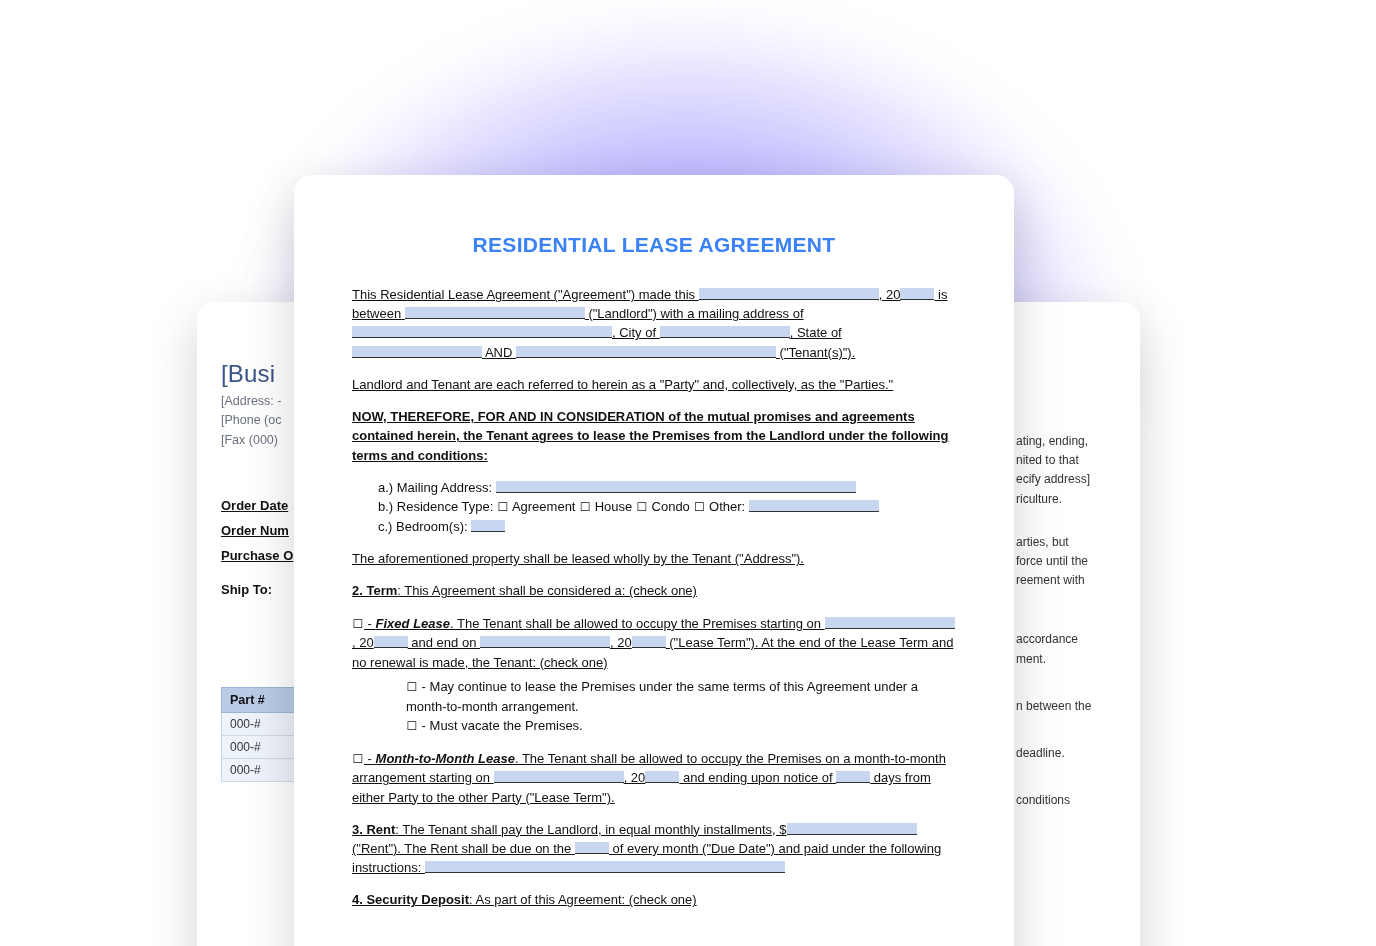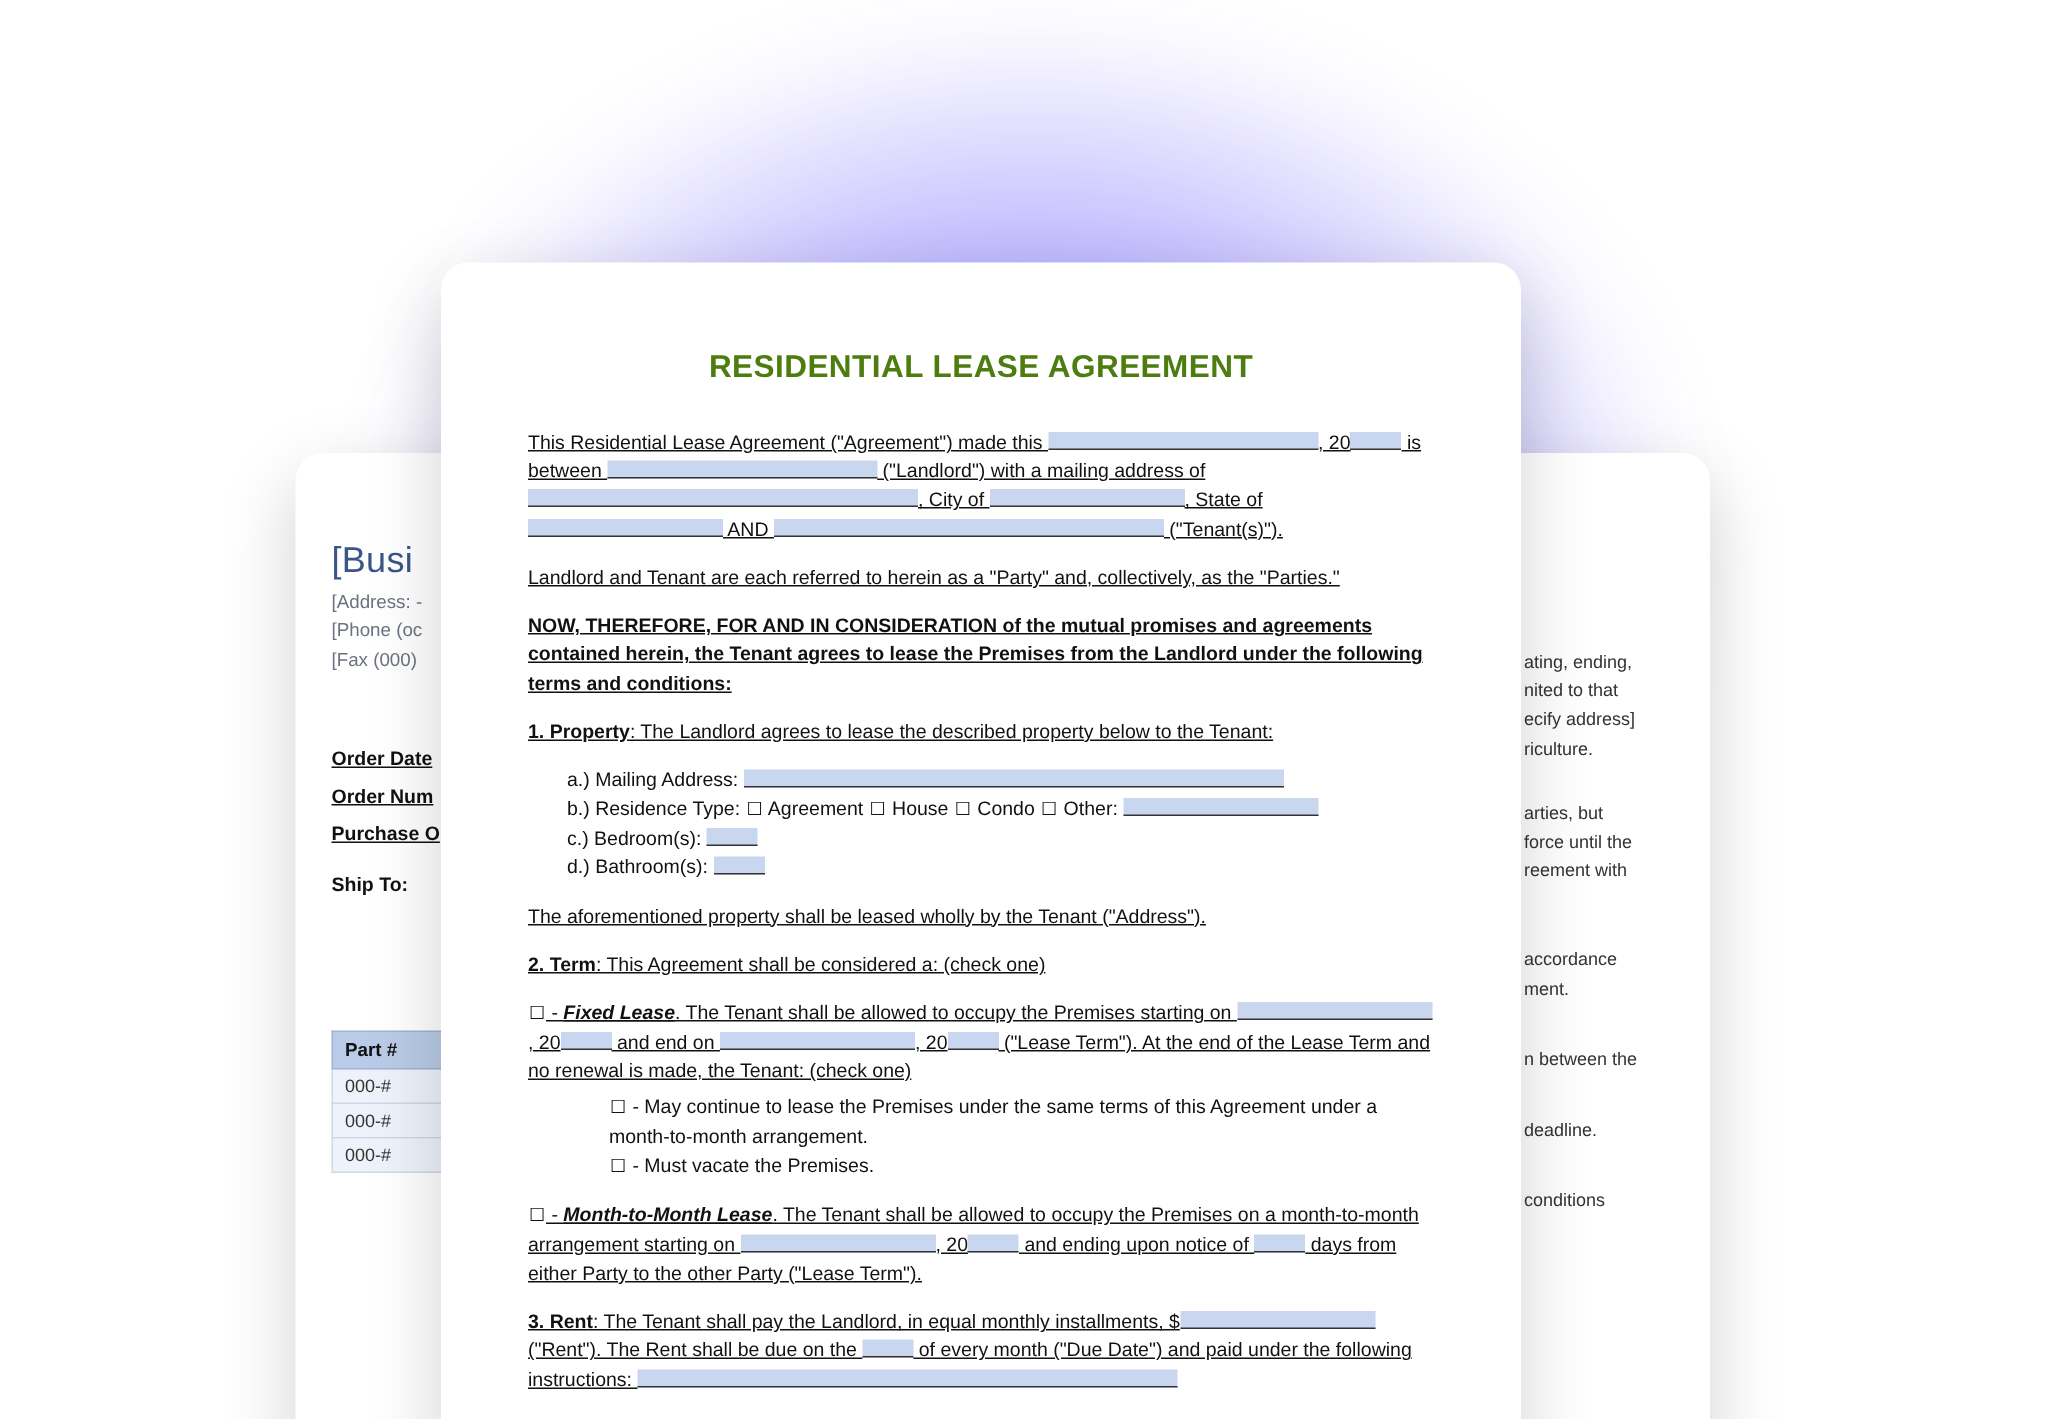--- a/index.html
+++ b/index.html
@@ -100,21 +100,21 @@
       font-size: 12px;
       color: #333;
       background: #eef3fb;
     }
     .doc-title {
       text-align: center;
       font-weight: 700;
       font-size: 21px;
       letter-spacing: 0.3px;
       margin-bottom: 28px;
-      color: #4d7c0f;
+      color: #3b82f6;
     }
     .doc-body {
       font-size: 13px;
       line-height: 1.48;
       color: #111;
     }
     .doc-body p { margin-bottom: 13px; text-decoration: underline; }
     .blank {
       display: inline-block;
       border-bottom: 1px solid #333;
@@ -219,31 +219,27 @@
   <div class="doc-body">
 
     <p>
       <span>This Residential Lease Agreement ("Agreement") made this </span><span class="blank b-lg"></span><span>, 20</span><span class="blank b-xs"></span><span> is between </span><span class="blank b-lg"></span><span> ("Landlord") with a mailing address of </span><span class="blank b-xl"></span><span>, City of </span><span class="blank b-md"></span><span>, State of </span><span class="blank b-md"></span><span> AND </span><span class="blank b-xl"></span><span> ("Tenant(s)").</span>
     </p>
 
     <p>Landlord and Tenant are each referred to herein as a "Party" and, collectively, as the "Parties."</p>
 
     <p class="b">NOW, THEREFORE, FOR AND IN CONSIDERATION of the mutual promises and agreements contained herein, the Tenant agrees to lease the Premises from the Landlord under the following terms and conditions:</p>
 
-    <p>
-      <span class="b">1. Property</span><span>: The Landlord agrees to lease the described property below to the Tenant:</span>
-    </p>
 
     <div class="indent" style="margin-bottom:13px">
       <div><span>a.)  Mailing Address: </span><span class="blank b-xxl"></span></div>
       <div>
         <span>b.)  Residence Type: </span><span class="chk">☐</span><span> Agreement </span><span class="chk">☐</span><span> House </span><span class="chk">☐</span><span> Condo </span><span class="chk">☐</span><span> Other: </span><span class="blank b-md"></span>
       </div>
       <div><span>c.)  Bedroom(s): </span><span class="blank b-xs"></span></div>
-      <div><span>d.)  Bathroom(s): </span><span class="blank b-xs"></span></div>
     </div>
 
     <p>The aforementioned property shall be leased wholly by the Tenant ("Address").</p>
 
     <p>
       <span class="b">2. Term</span><span>: This Agreement shall be considered a: (check one)</span>
     </p>
 
     <p>
       <span class="chk">☐</span> - <span class="ui">Fixed Lease</span><span>. The Tenant shall be allowed to occupy the Premises starting on </span><span class="blank b-md"></span><span>, 20</span><span class="blank b-xs"></span><span> and end on </span><span class="blank b-md"></span><span>, 20</span><span class="blank b-xs"></span><span> ("Lease Term"). At the end of the Lease Term and no renewal is made, the Tenant: (check one)</span>

